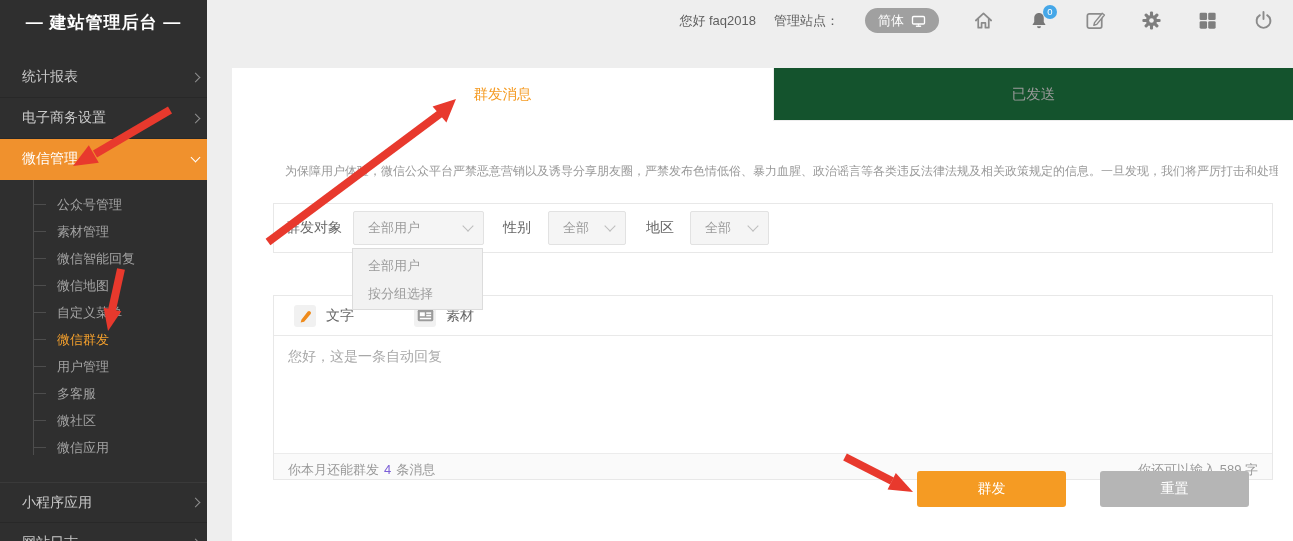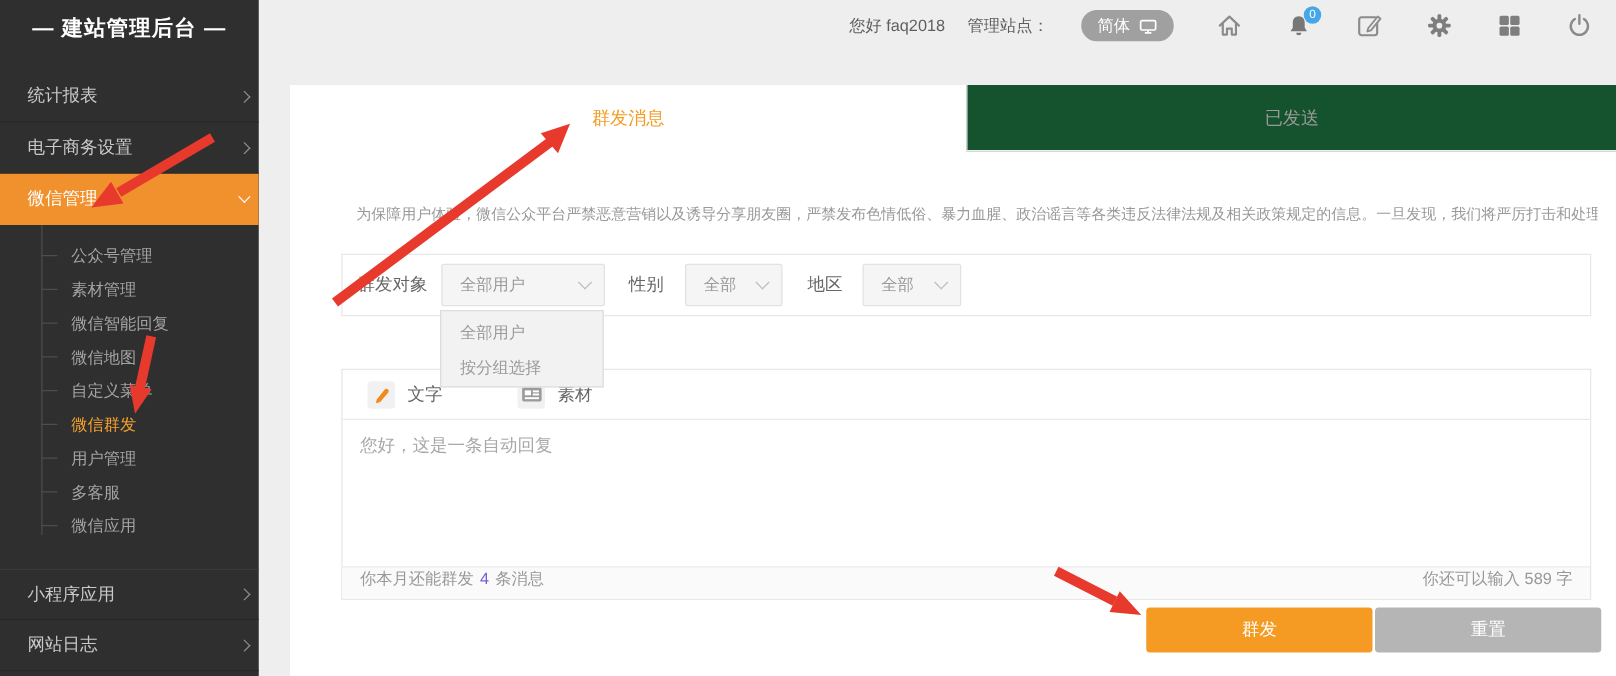--- a/index.html
+++ b/index.html
@@ -67,25 +67,25 @@
 
   .editor { position:absolute; left:41px; top:227px; width:1000px; height:185px; border:1px solid #e8e8e8; background:#fff; }
   .ed-tabs { height:40px; border-bottom:1px solid #e9e9e9; display:flex; align-items:center; padding-left:20px; }
   .ed-tab { display:flex; align-items:center; cursor:pointer; }
   .ed-tab + .ed-tab { margin-left:60px;justify-content:center; }
   .ed-tab .tile { width:22px; height:22px; border-radius:3px; background:#f1f1f1;
                   display:flex; align-items:center; justify-content:center; }
   .ed-tab .lbl { margin-left:10px; font-size:14px; color:#666666; }
   .ed-body { height:117px; padding:12px 14px; font-size:14px; color:#a8a8a8; cursor:text; }
   .ed-foot { height:26px; border-top:1px solid #ececec; background:#fafafa;
-             display:flex; align-items:flex-start; justify-content:space-between; padding:0 14px;
+             display:flex; align-items:flex-end; justify-content:space-between; padding:0 14px;
              font-size:13px; color:#999999; }
   .count { color:#7b5ed7; font-weight:normal; margin:0 5px; }
 
-  .btn { position:absolute; top:418px; width:181px; height:36px; border:none; border-radius:3px;
+  .btn { position:absolute; top:403px; width:149px; height:36px; border:none; border-radius:3px;
          color:#ffffff; font-size:14px; cursor:pointer; font-family:"Liberation Sans","DejaVu Sans",sans-serif; }
   .btn.send  { left:685px; background:#f59b23; }
   .btn.reset { left:868px; background:#b5b5b5; }
 
   
   .arrows { position:absolute; inset:0; width:100%; height:100%; pointer-events:none; z-index:50; }
 </style>
 </head>
 <body>
 
@@ -108,20 +108,21 @@
       </div>
       <ul class="submenu">
         <li>公众号管理</li>
         <li>素材管理</li>
         <li>微信智能回复</li>
         <li>微信地图</li>
         <li>自定义菜单</li>
         <li class="active">微信群发</li>
         <li>用户管理</li>
         <li>多客服</li>
+        <li>微社区</li>
         <li>微信应用</li>
       </ul>
       <div class="nav-item sep">
         <span>小程序应用</span>
         <i class="chev right"></i>
       </div>
       <div class="nav-item">
         <span>网站日志</span>
         <i class="chev right"></i>
       </div>

